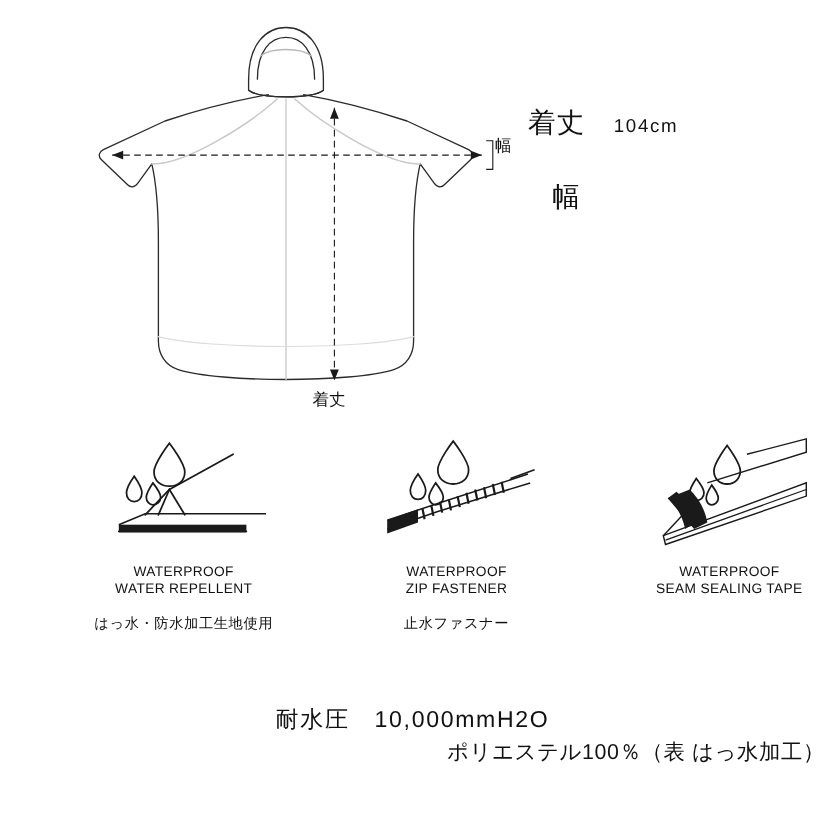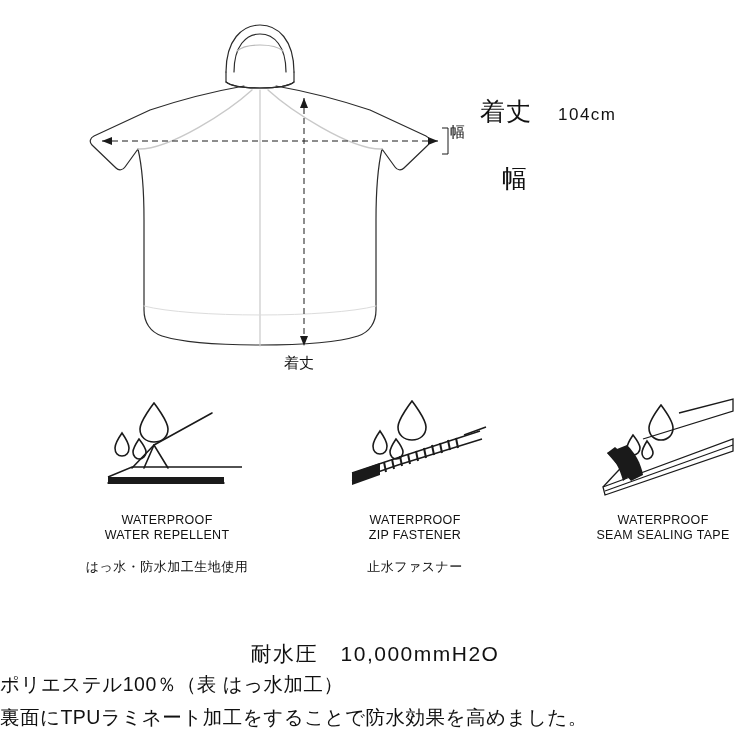--- a/index.html
+++ b/index.html
@@ -108,21 +108,21 @@
     font-size: 21px;
     letter-spacing: 1.5px;
     color: #111;
     margin-top: 32px;
   }
   .material {
     position: absolute;
     left: 0;
     top: 668px;
     width: 750px;
-    text-align: left;
+    text-align: right;
     font-size: 19.5px;
     line-height: 33px;
     letter-spacing: 0.5px;
     color: #111;
   }
   .material div { white-space: nowrap; }
 
   .dim-label {
     font-family: "Liberation Sans", sans-serif;
   }
@@ -287,16 +287,15 @@
       </div>
       <div class="en">WATERPROOF
 SEAM SEALING TAPE</div>
     </div>
   </div>
 
   <div class="waterpressure">耐水圧　10,000mmH2O</div>
 
   <div class="material">
     <div>ポリエステル100％（表 はっ水加工）</div>
-    <div>裏面にTPUラミネート加工をすることで防水効果を高めました。</div>
   </div>
 
 </div>
 
 </body></html>

